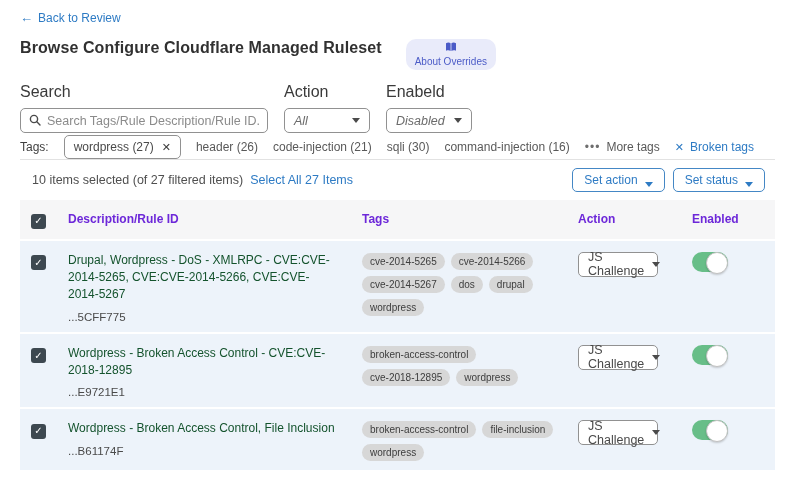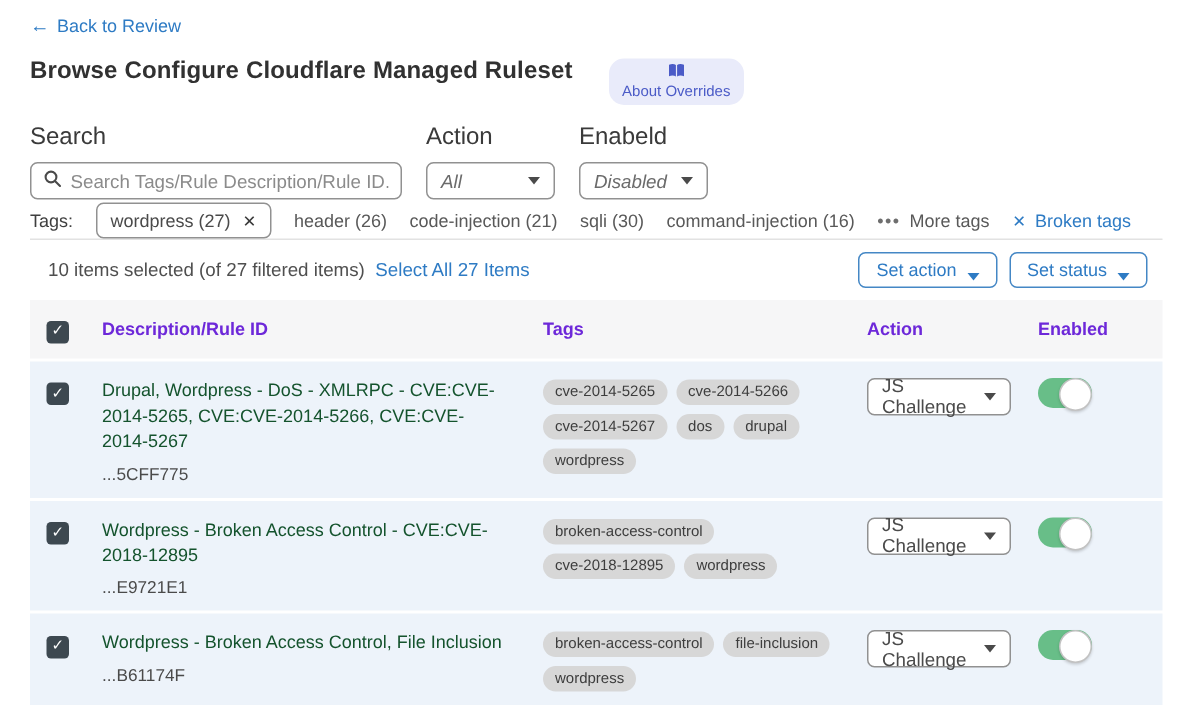--- a/index.html
+++ b/index.html
@@ -77,21 +77,21 @@
   .c1{padding-left:11px;}
   .checkbox{display:inline-flex;align-items:center;justify-content:center;width:15px;height:15px;
     background:#3d4850;border-radius:3px;cursor:pointer;}
   .checkbox::after{content:"✓";color:#fff;font-size:10px;font-weight:bold;line-height:1;}
   .c2{padding-right:26px;}
   .desc{font-size:12px;color:#14532d;line-height:1.45;}
   .ruleid{font-size:11.5px;color:#4a4a4a;margin-top:7px;}
   .chips{display:flex;flex-wrap:wrap;column-gap:6px;row-gap:6px;padding-right:18px;margin-top:1px;}
   .chip{background:var(--chip-bg);color:var(--chip-text);font-size:10px;padding:3px 8px;
     border-radius:9px;white-space:nowrap;}
-  .action-select{width:96px;height:25px;color:#4a4a4a;}
+  .action-select{width:80px;height:25px;color:#4a4a4a;}
   .toggle{display:inline-block;width:36px;height:20px;background:var(--toggle-green);
     border-radius:10px;position:relative;cursor:pointer;}
   .toggle::after{content:"";position:absolute;right:0;top:0;width:20px;height:20px;background:#fff;
     border:1px solid #c2c2c2;border-radius:50%;box-shadow:0 1px 2px rgba(0,0,0,.18);}
 </style>
 </head>
 <body>
 
 <div class="page">
 

